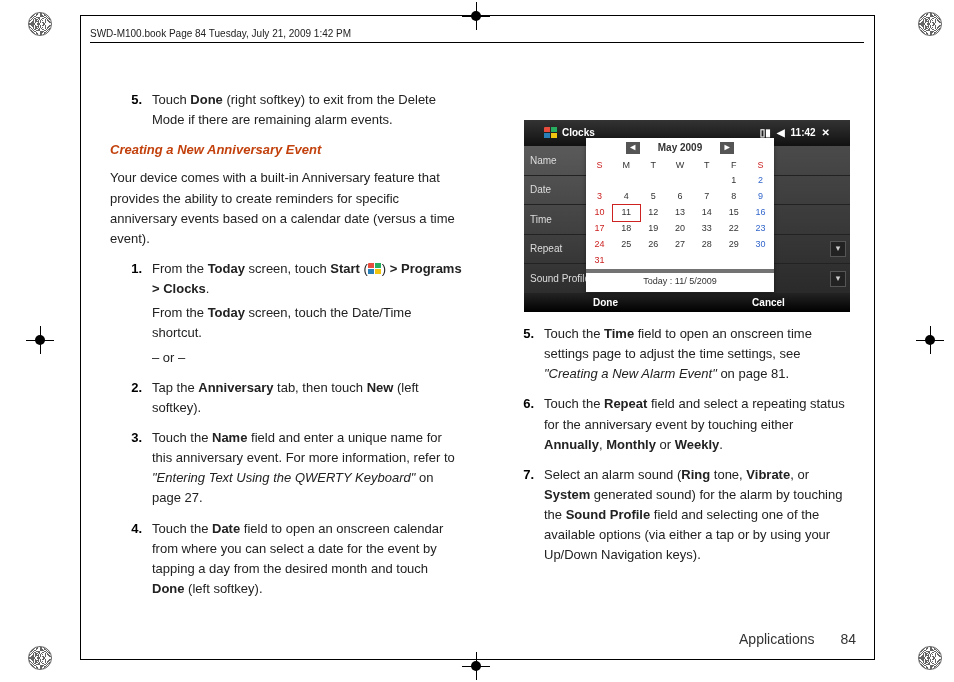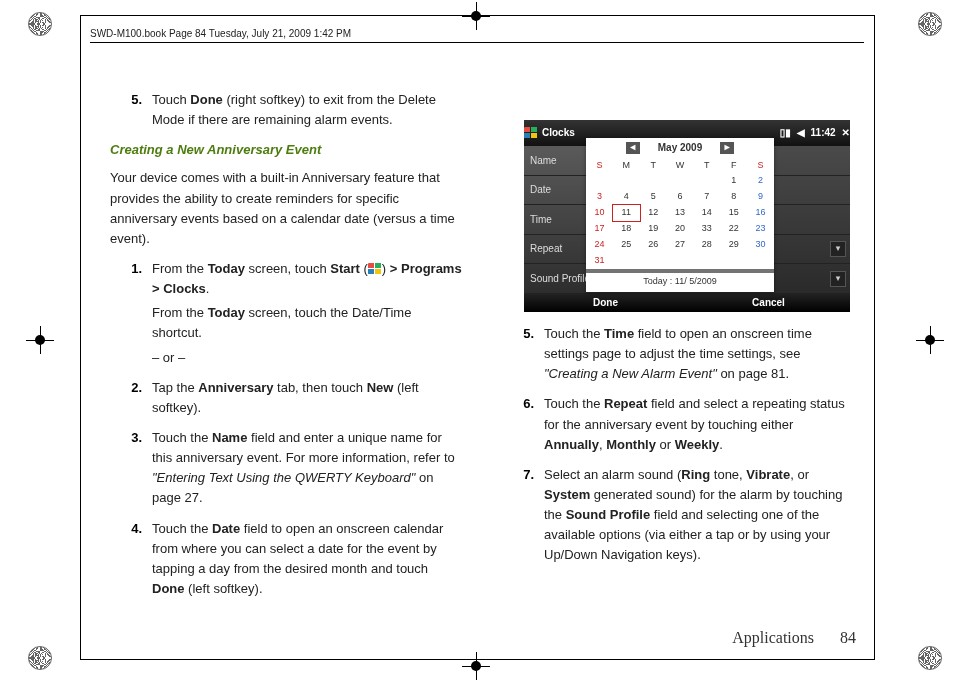--- a/index.html
+++ b/index.html
@@ -83,21 +83,21 @@
     padding-right: 10px;
     font-weight: bold;
     color: #000;
   }
   .step .body { flex: 1; }
   .para { margin: 0 0 10px 0; }
   .sub { margin: 4px 0 0 0; }
   b { font-weight: bold; }
   em, .it { font-style: italic; }
   .h3 {
-    color: #4d7c0f;
+    color: #c2410c;
     font-weight: bold;
     font-style: italic;
     font-size: 13px;
     margin: 4px 0 8px 0;
   }
   .win-icon {
     display: inline-block;
     width: 14px; height: 12px;
     vertical-align: -2px;
     background:
@@ -113,21 +113,21 @@
     margin: 0 0 12px 22px;
     background: #000;
     font-size: 11px;
     color: #fff;
     position: relative;
   }
   .titlebar {
     display: flex;
     align-items: center;
     height: 26px;
-    padding: 0 0;
+    padding: 0 20px;
     background: linear-gradient(#333,#111);
     font-weight: bold;
     font-size: 10px;
   }
   .titlebar .win { margin-right: 4px; }
   .titlebar .spacer { flex: 1; }
   .titlebar .icn { margin-left: 6px; font-size: 10px; }
   .shot-body {
     display: flex;
     height: 148px;
@@ -219,23 +219,22 @@
   }
   .softkeys div {
     flex: 1;
     display:flex; align-items:center; justify-content:center;
     font-weight:bold;
   }
   .footer {
     position: absolute;
     right: 98px;
     bottom: 35px;
-    font-size: 16px;
+    font-size: 14px;
     color: #333;
-    font-family: Liberation Serif, serif;
   }
   .footer .pg { margin-left: 22px; }
 </style>
 </head>
 <body>
 
 <div class="rosette" style="left:28px; top:12px;"></div>
 <div class="rosette" style="right:12px; top:12px;"></div>
 <div class="rosette" style="left:28px; bottom:12px;"></div>
 <div class="rosette" style="right:12px; bottom:12px;"></div>

